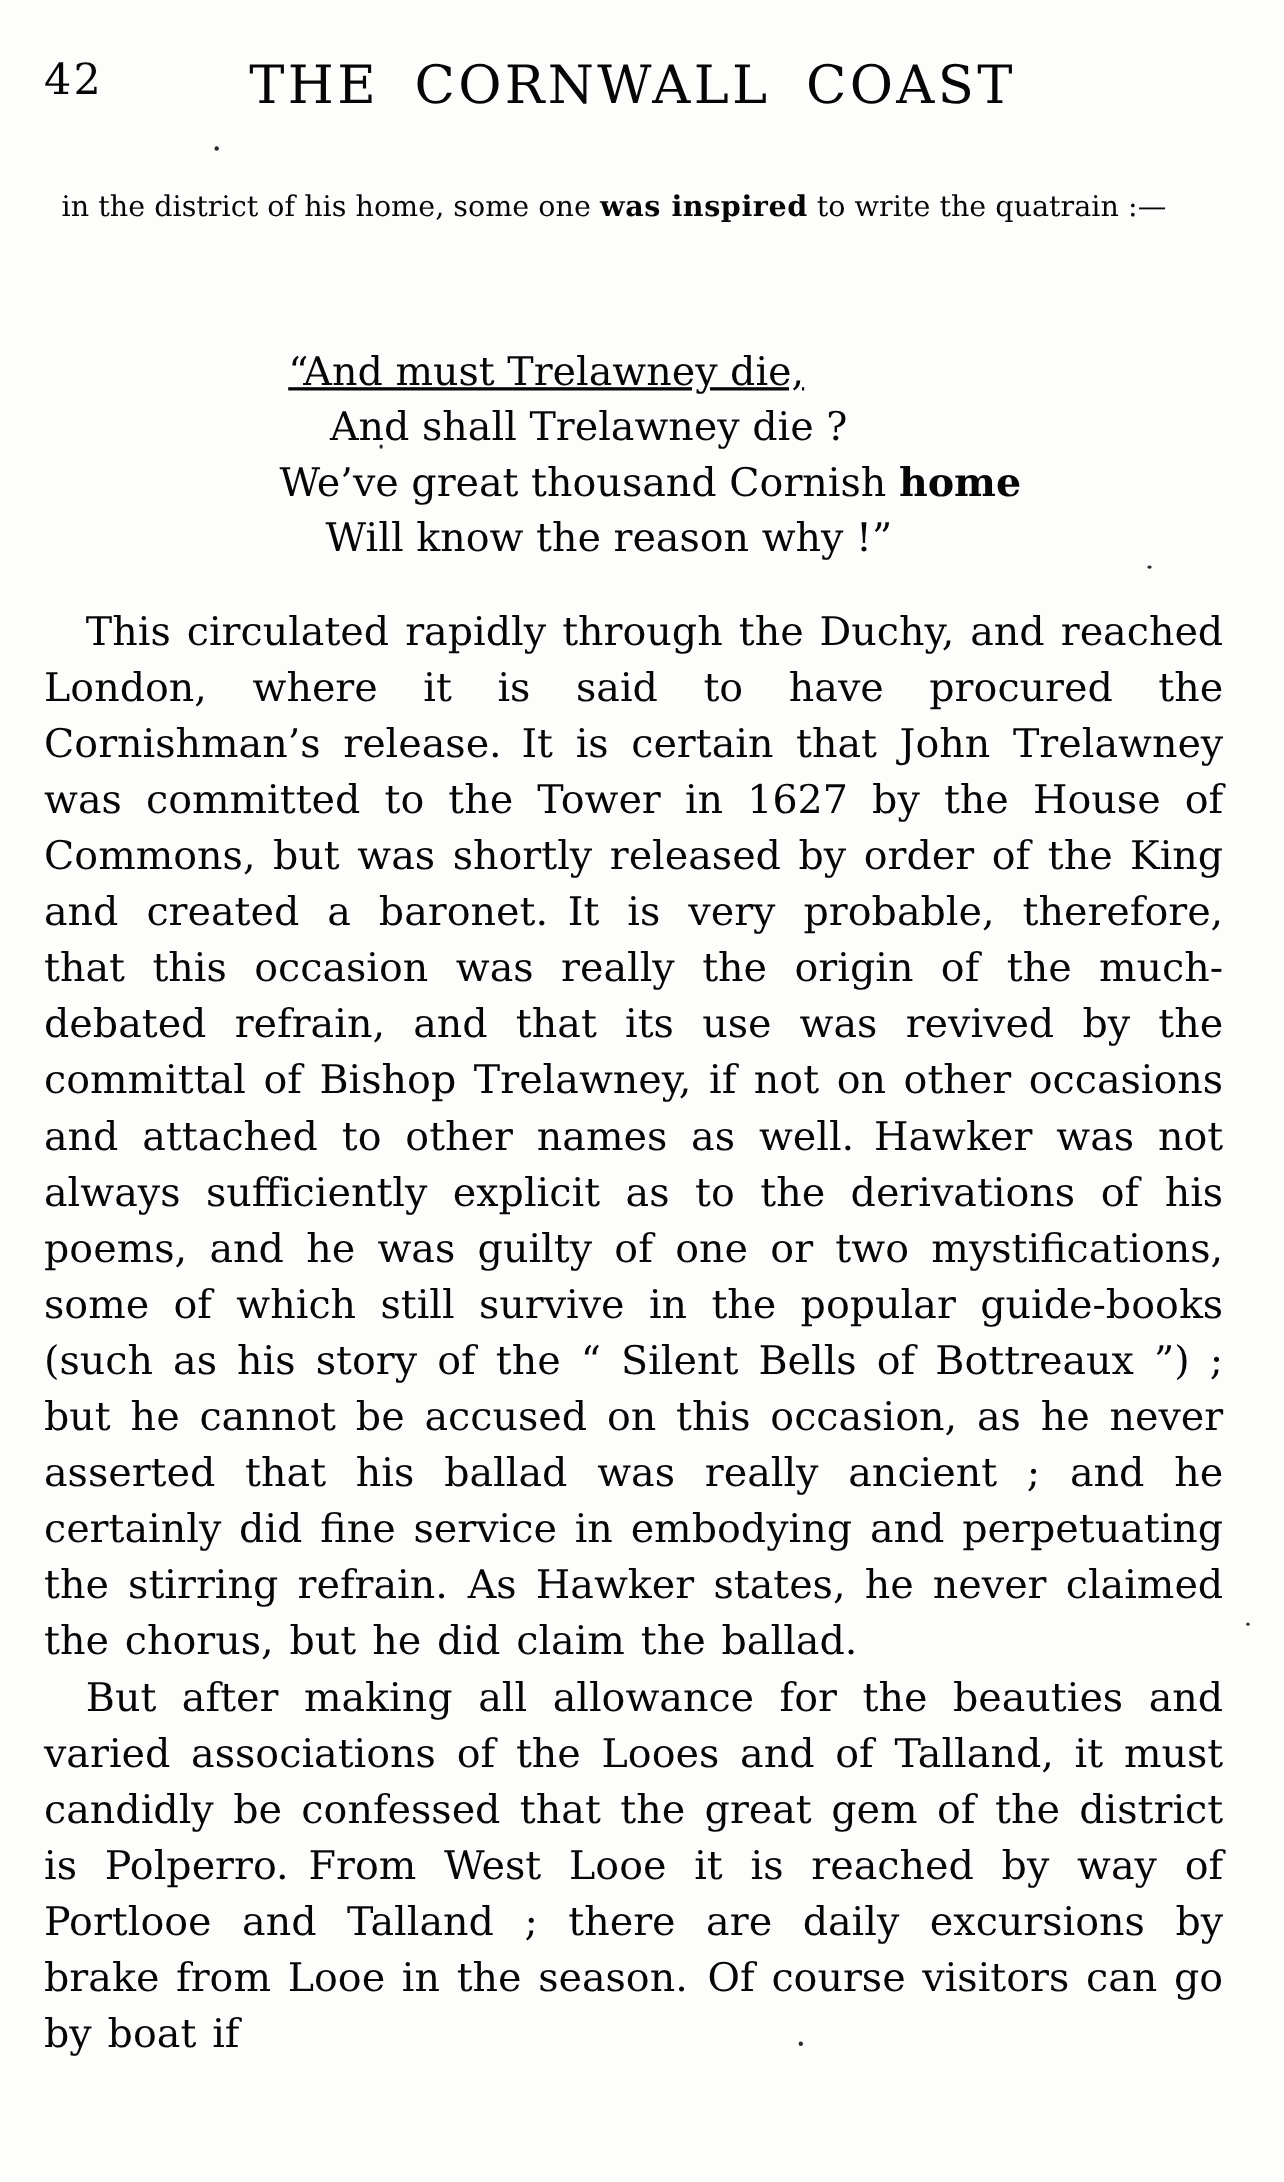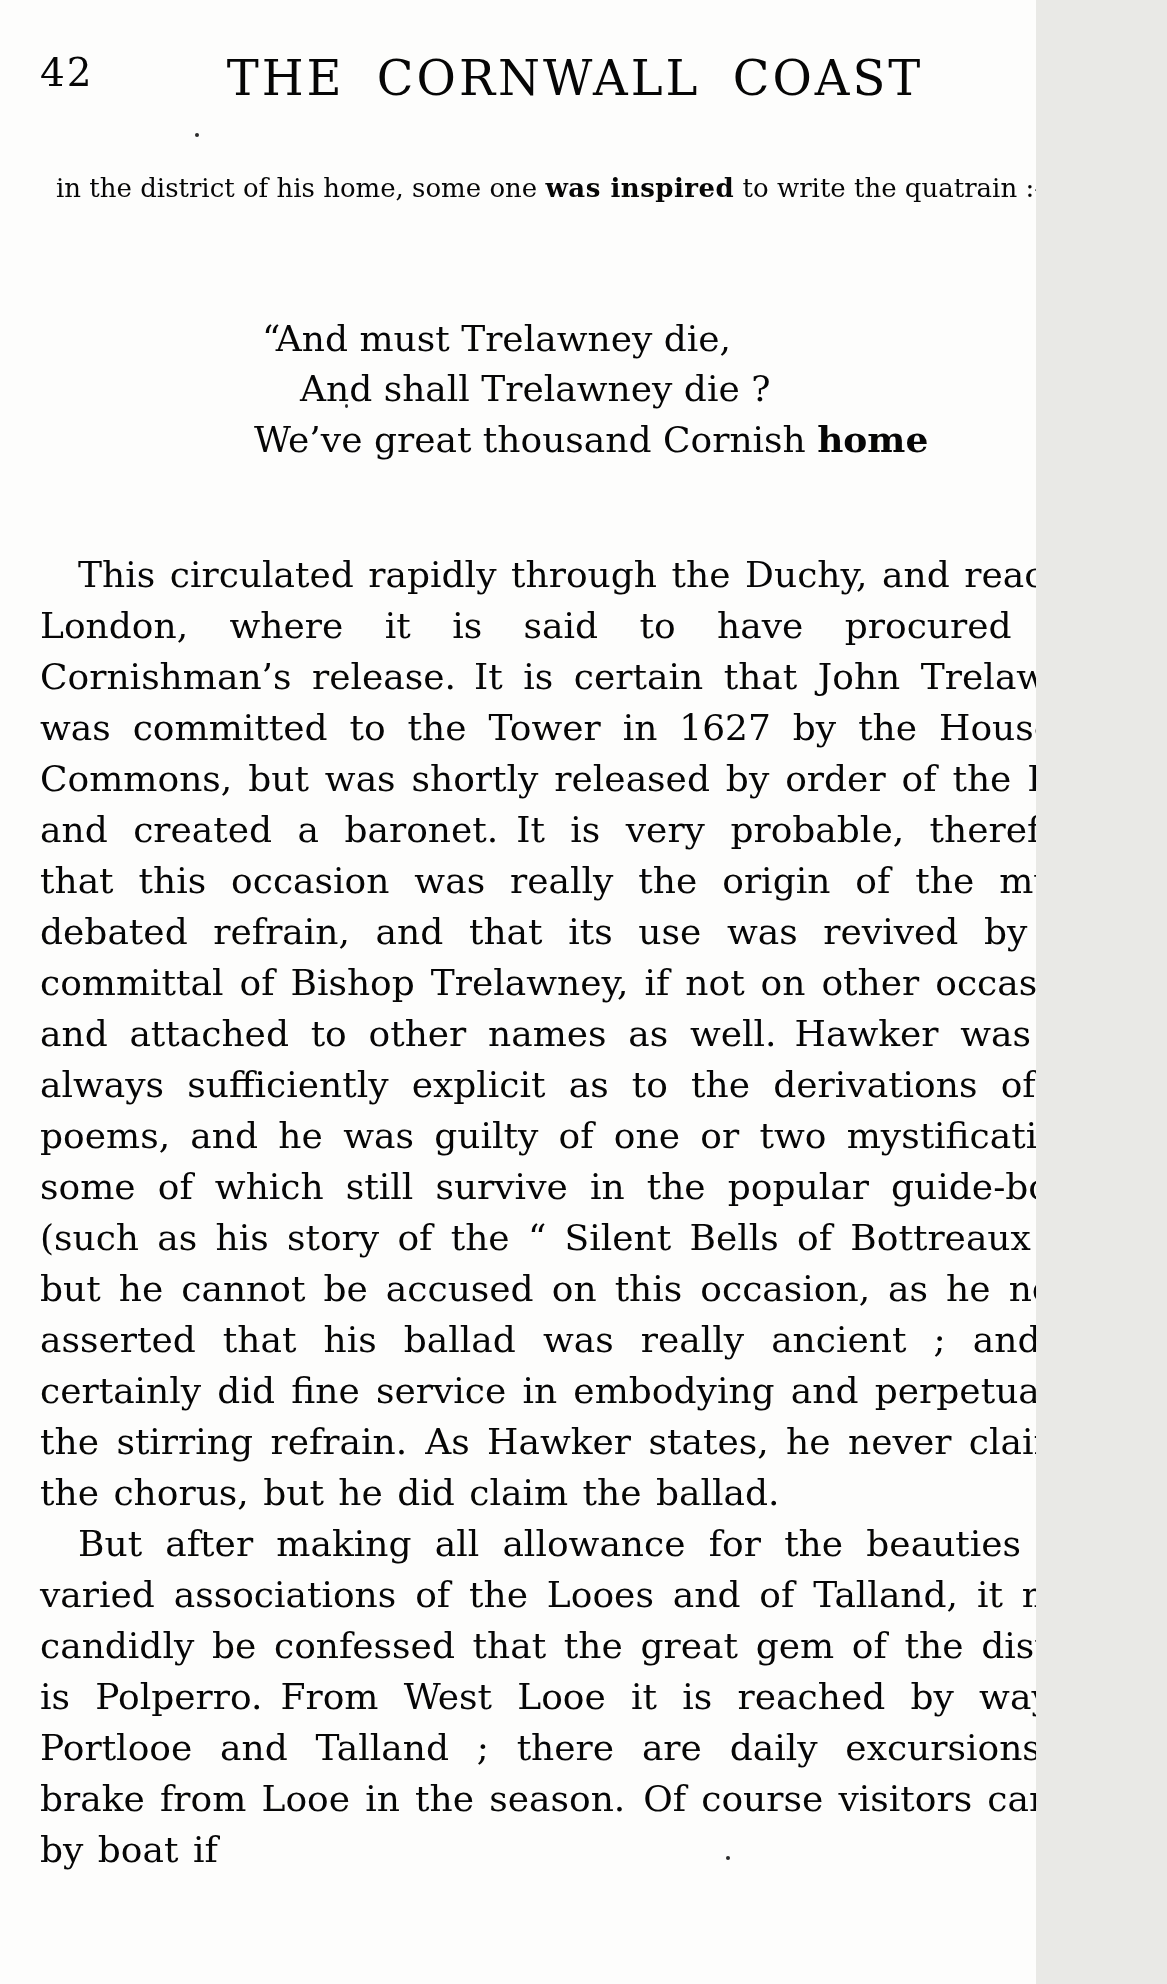--- a/index.html
+++ b/index.html
@@ -2,21 +2,21 @@
 <html><head>
 <meta charset="utf-8">
 <style>
   html, body {
     margin: 0;
     padding: 0;
     background: #e9e9e6;
   }
   .page {
     position: relative;
-    width: 1036px;
+    width: 1167px;
     height: 1984px;
     background: #fdfdfc;
     overflow: hidden;
     font-family: "DejaVu Serif", "Liberation Serif", serif;
     color: #060606;
   }
   
   .running-head {
     position: absolute;
     top: 50px;
@@ -53,21 +53,21 @@
   
   .quatrain {
     position: absolute;
     top: 314px;
     left: 40px;
     width: 1070px;
     font-size: 36px;
     line-height: 50px;
     white-space: nowrap;
   }
-  .quatrain .q1 { margin-left: 222px; }
+  .quatrain .q1 { margin-left: 222px; text-decoration: underline; }
   .quatrain .q2 { margin-left: 260px; }
   .quatrain .q3 { margin-left: 214px; }
   .quatrain .q4 { margin-left: 256px; }
   
   .body-text {
     position: absolute;
     top: 549px;
     left: 40px;
     width: 1072px;
   }
@@ -100,20 +100,21 @@
     <span class="page-num">42</span>
     <span class="head-title">THE CORNWALL COAST</span>
   </header>
 
   <p class="intro"><span>in the district of his home, some one </span><b>was inspired</b><span> to write the quatrain&nbsp;:—</span></p>
 
   <div class="quatrain">
     <div class="q1">“And must Trelawney die,</div>
     <div class="q2">And shall Trelawney die&nbsp;?</div>
     <div class="q3"><span>We’ve great thousand Cornish </span><b>home</b></div>
+    <div class="q4">Will know the reason why&nbsp;!”</div>
   </div>
 
   <div class="body-text">
     <p class="para indent">This circulated rapidly through the Duchy, and reached London, where it is said to have procured the Cornishman’s release. It is certain that John Trelawney was committed to the Tower in 1627 by the House of Commons, but was shortly released by order of the King and created a baronet. It is very probable, therefore, that this occasion was really the origin of the much-debated refrain, and that its use was revived by the committal of Bishop Trelawney, if not on other occasions and attached to other names as well. Hawker was not always sufficiently explicit as to the derivations of his poems, and he was guilty of one or two mystifications, some of which still survive in the popular guide-books (such as his story of the “&nbsp;Silent Bells of Bottreaux&nbsp;”)&nbsp;; but he cannot be accused on this occasion, as he never asserted that his ballad was really ancient&nbsp;; and he certainly did fine service in embodying and perpetuating the stirring refrain. As Hawker states, he never claimed the chorus, but he did claim the ballad.</p>
     <p class="para indent">But after making all allowance for the beauties and varied associations of the Looes and of Talland, it must candidly be confessed that the great gem of the district is Polperro. From West Looe it is reached by way of Portlooe and Talland&nbsp;; there are daily excursions by brake from Looe in the season. Of course visitors can go by boat if</p>
   </div>
 
   <div class="speck s1"></div>
   <div class="speck s2"></div>
   <div class="speck s3"></div>

